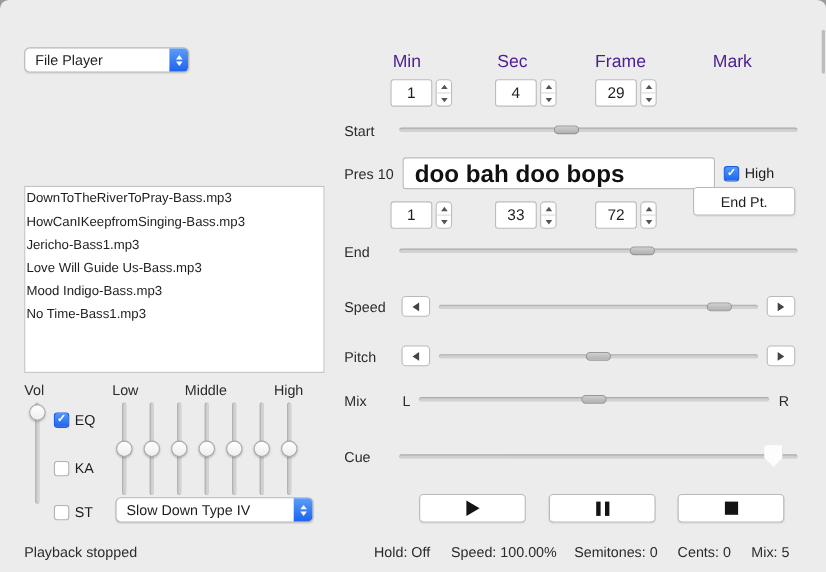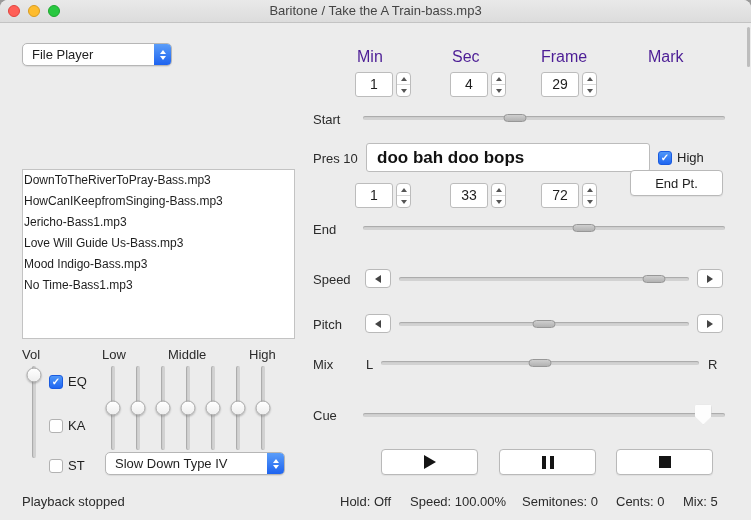--- a/index.html
+++ b/index.html
@@ -47,43 +47,35 @@
   .tri-right{width:0;height:0;border-top:4px solid transparent;border-bottom:4px solid transparent;border-left:6px solid #444;}
   .vslider{position:absolute;}
   .vtrack{position:absolute;top:0;bottom:0;left:50%;transform:translateX(-50%);width:4px;background:#d2d2d2;border-radius:2px;box-shadow:inset 1px 0 1px rgba(0,0,0,.2);}
   .knob{position:absolute;left:50%;transform:translate(-50%,-50%);width:15px;height:15px;border-radius:50%;background:linear-gradient(#ffffff,#eeeeee);border:1px solid #a9a9a9;box-sizing:border-box;box-shadow:0 1px 2px rgba(0,0,0,.25);}
   
   .checkbox{position:absolute;display:flex;align-items:center;gap:5px;font-size:13px;color:#1e1e1e;}
   .box{width:14px;height:14px;border-radius:3px;background:#fff;border:1px solid #b2b2b2;box-sizing:border-box;display:flex;align-items:center;justify-content:center;}
   .box.checked{background:linear-gradient(#4f97f8,#1f66f1);border:1px solid #1a5be0;}
   .box.checked::after{content:"✓";color:#fff;font-size:10px;font-weight:bold;line-height:1;}
   
-  .preset-input{position:absolute;background:#fff;border:1px solid #bcbcbc;border-radius:3px;font-family:"Liberation Sans",sans-serif;font-size:17px;font-weight:bold;color:#111;padding:0 0 0 10px;box-sizing:border-box;outline:none;}
+  .preset-input{position:absolute;background:#fff;border:1px solid #bcbcbc;border-radius:3px;font-family:"Liberation Sans",sans-serif;font-size:22px;font-weight:bold;color:#111;padding:0 0 0 10px;box-sizing:border-box;outline:none;}
   
   .icon-play{width:0;height:0;border-top:7px solid transparent;border-bottom:7px solid transparent;border-left:12px solid #141414;}
   .icon-pause{display:flex;gap:4px;}
   .icon-pause i{display:block;width:4px;height:13px;background:#141414;}
   .icon-stop{width:12px;height:12px;background:#141414;}
   
   .status{position:absolute;font-size:13px;color:#2b2b2b;white-space:nowrap;}
   .edgebar{position:absolute;right:1px;top:27px;width:3px;height:40px;border-radius:2px;background:#bdbdbd;}
 </style>
 </head>
 <body>
 
 <div class="window">
 
-  <div class="titlebar">
-    <div class="traffic">
-      <span class="tl red"></span>
-      <span class="tl yellow"></span>
-      <span class="tl green"></span>
-    </div>
-    <div class="title">Baritone / Take the A Train-bass.mp3</div>
-  </div>
   <div class="edgebar"></div>
 
   <div class="popup" style="left:22px;top:43px;width:150px;height:23px">
     <span class="plabel">File Player</span>
     <span class="cap">
         <i class="chev-up"></i>
         <i class="chev-down"></i>
       </span>
   </div>
 

